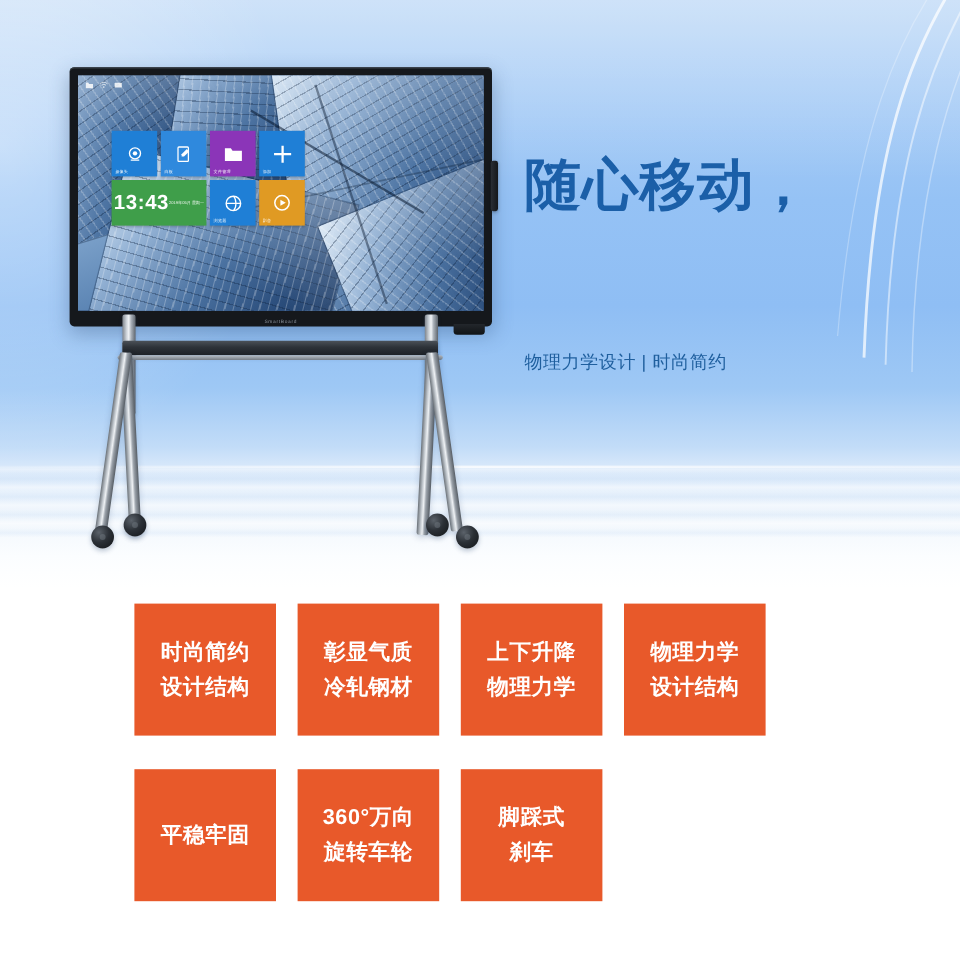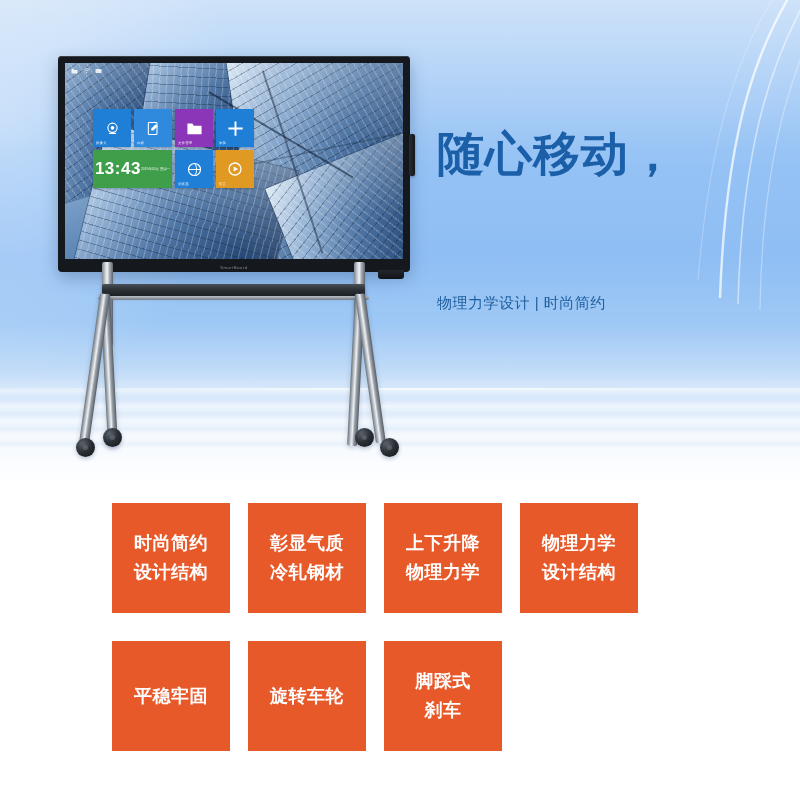--- a/index.html
+++ b/index.html
@@ -395,20 +395,21 @@
       <span class="fl">物理力学</span>
     </div>
     <div class="fbox">
       <span class="fl">物理力学</span>
       <span class="fl">设计结构</span>
     </div>
     <div class="fbox">
       <span class="fl">平稳牢固</span>
     </div>
     <div class="fbox">
+      <span class="fl">360°万向</span>
       <span class="fl">旋转车轮</span>
     </div>
     <div class="fbox">
       <span class="fl">脚踩式</span>
       <span class="fl">刹车</span>
     </div>
   </div>
 
 </div>
 

